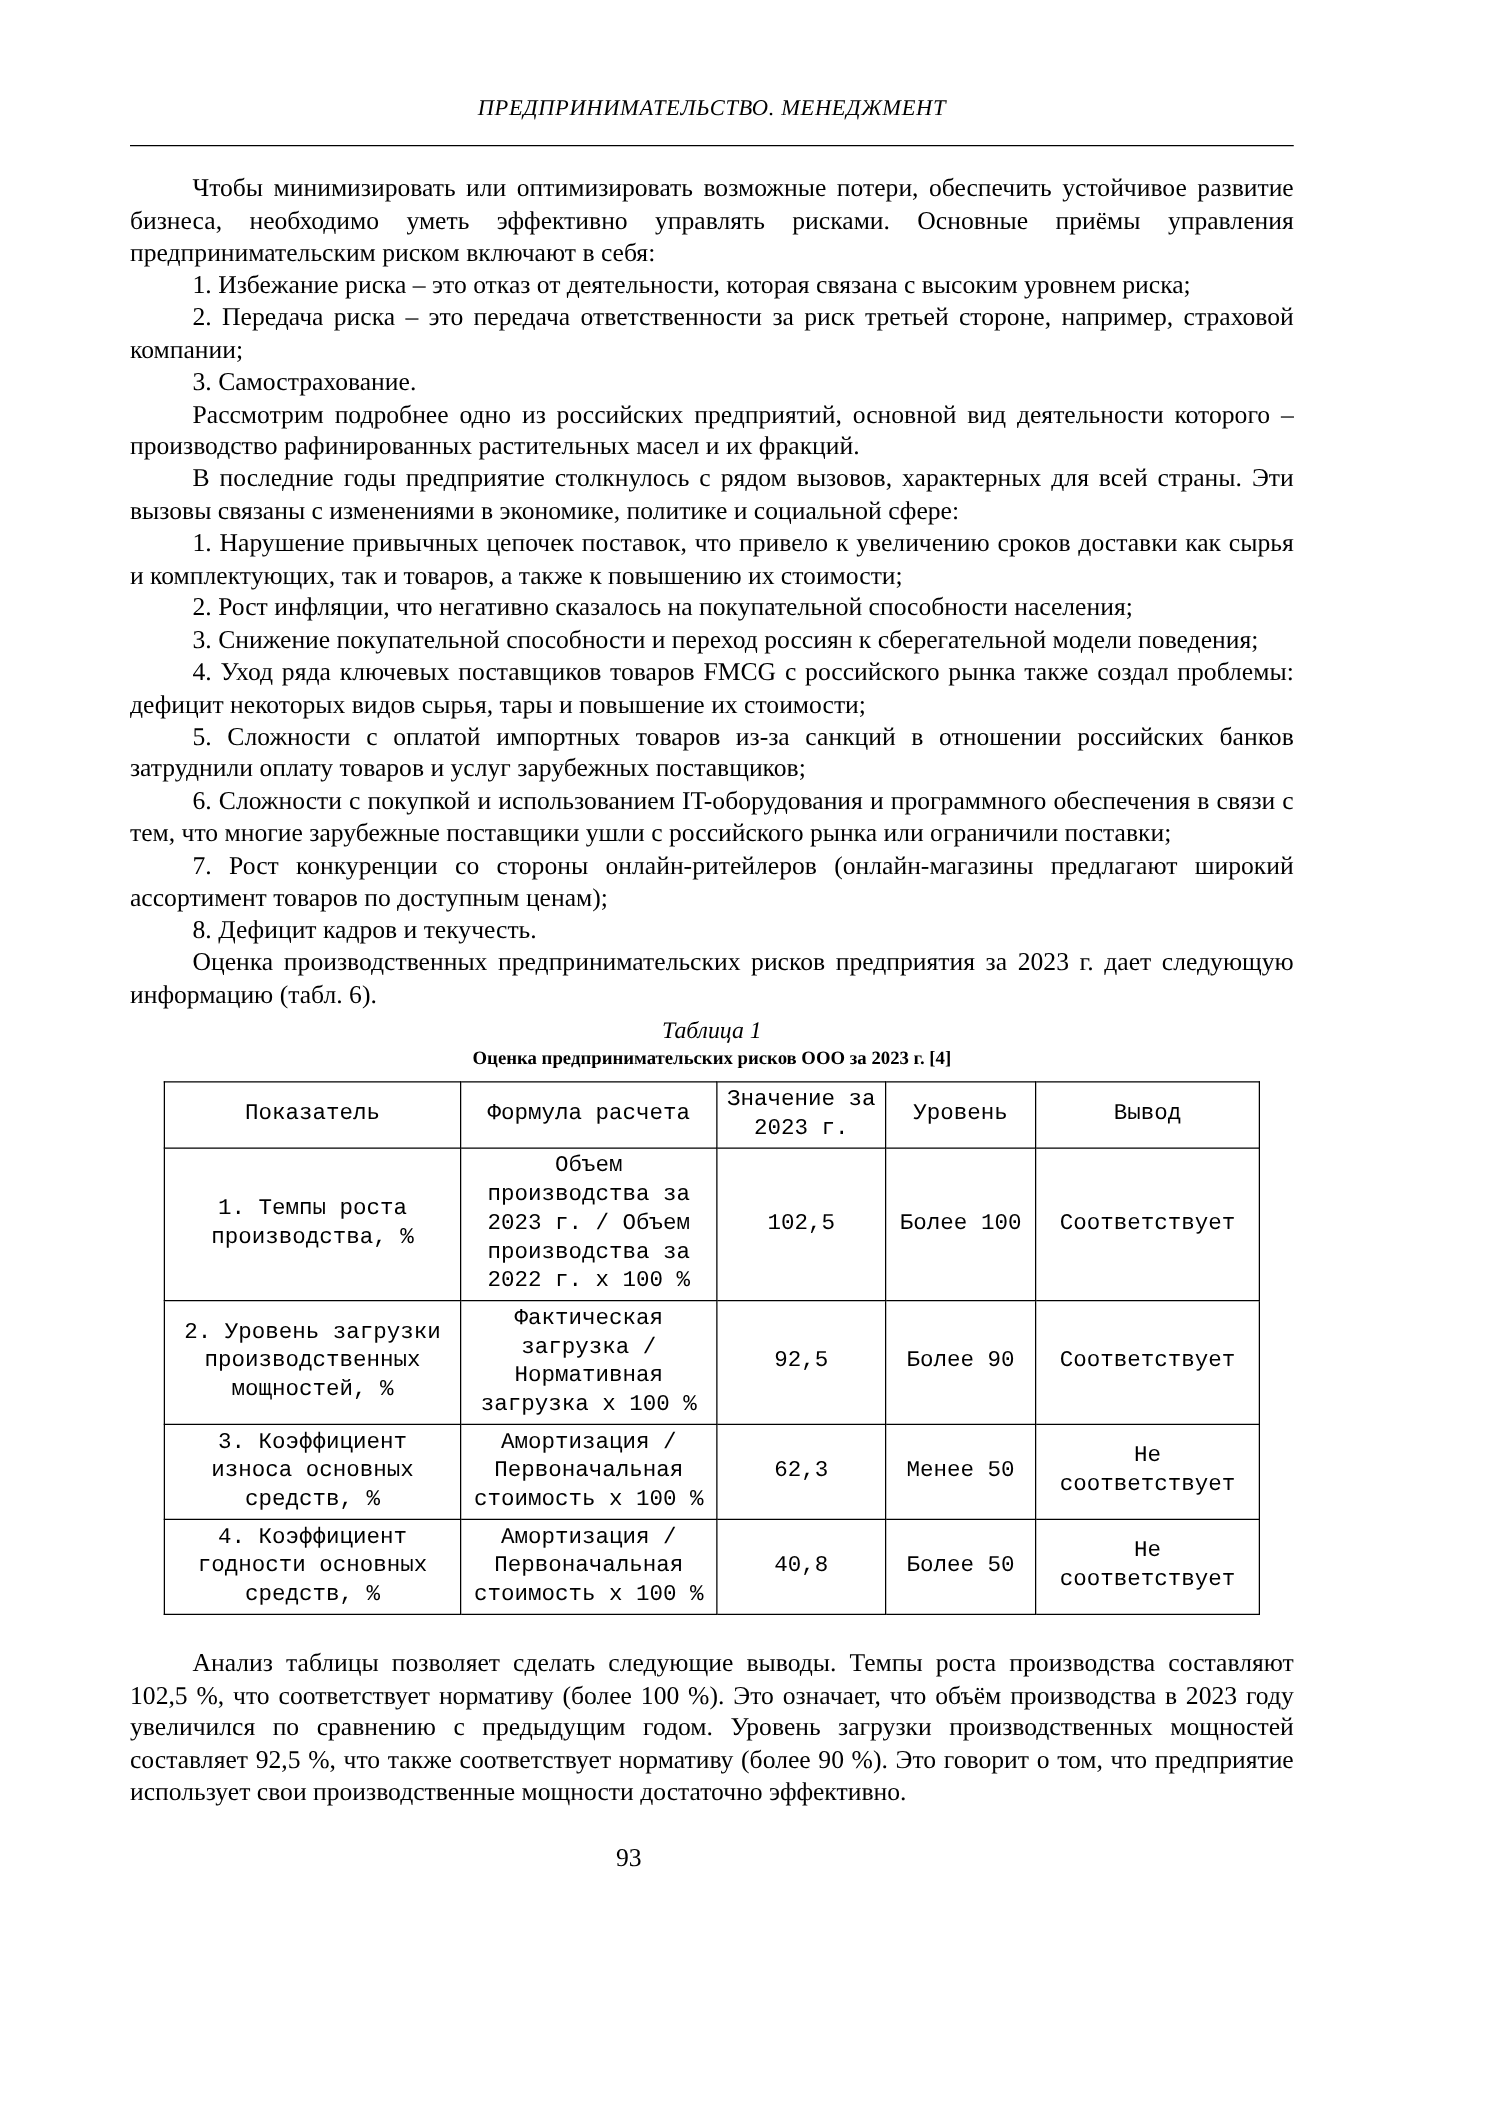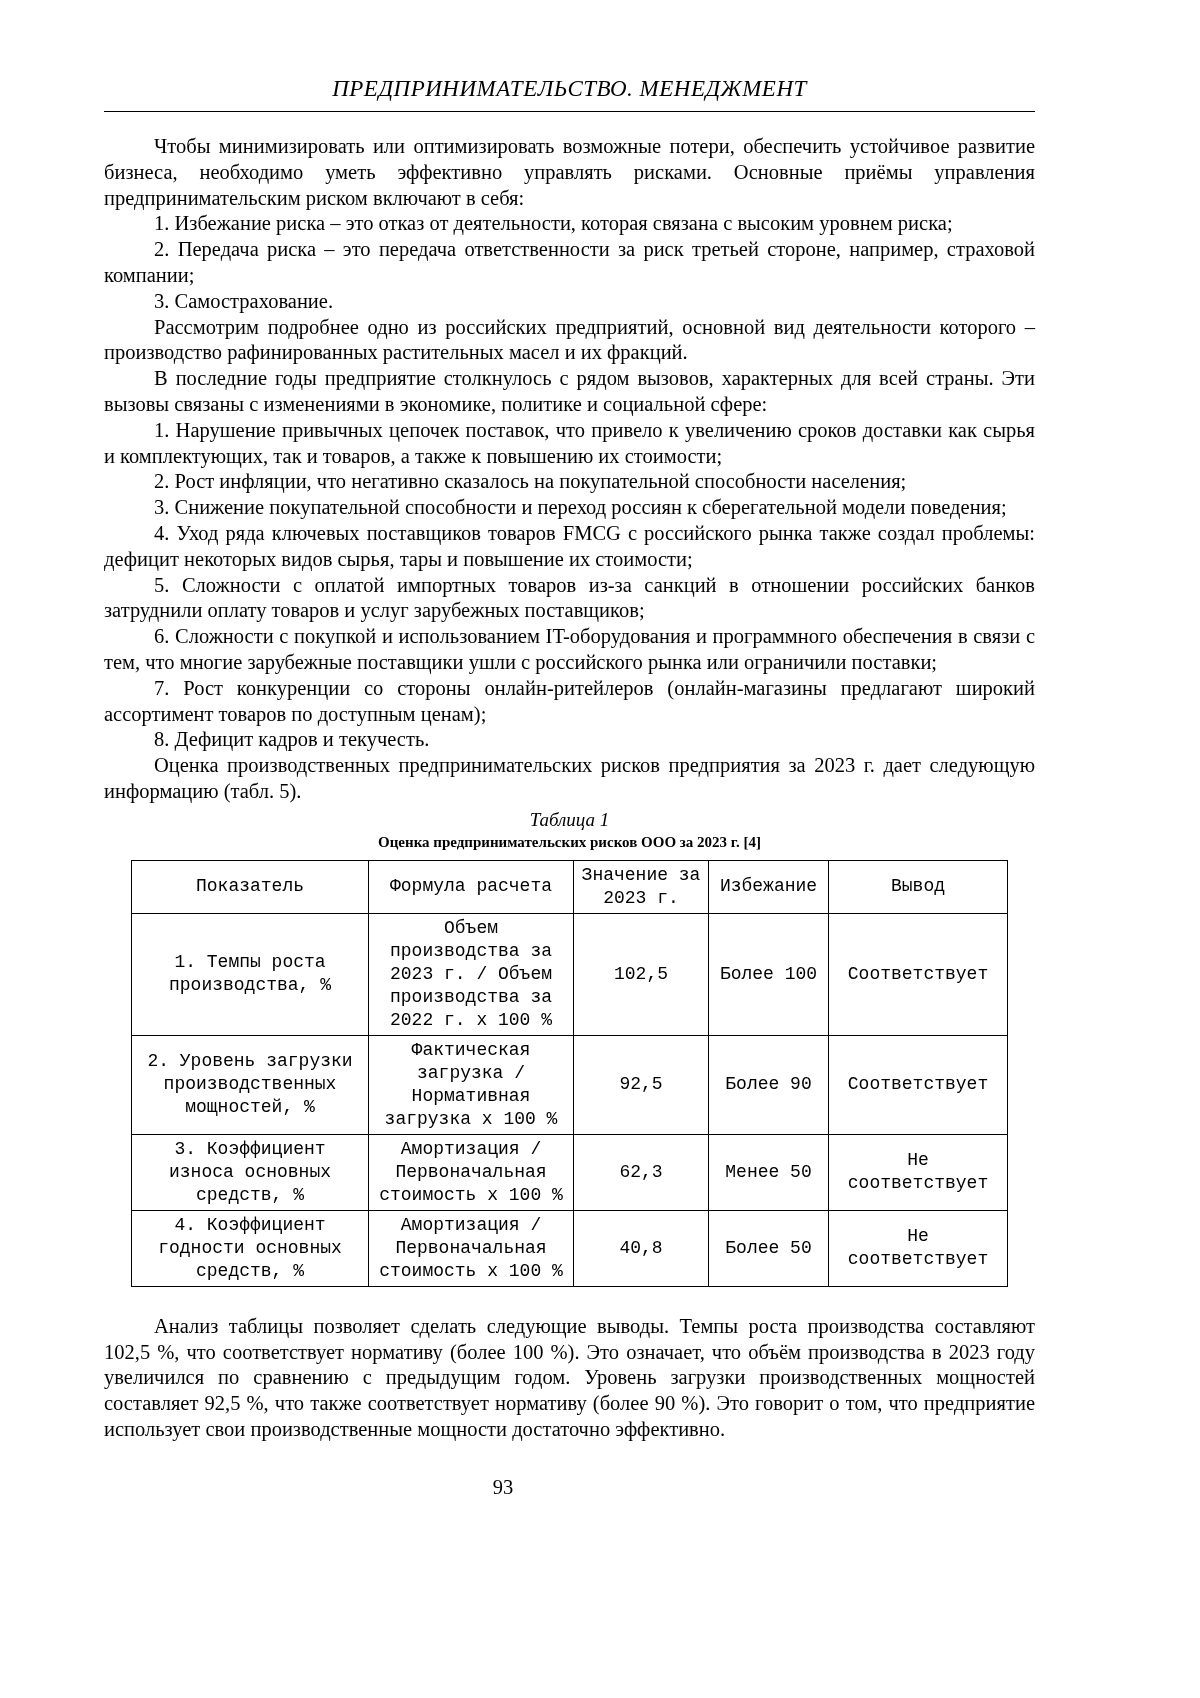--- a/index.html
+++ b/index.html
@@ -3,22 +3,22 @@
 <meta charset="utf-8">
 <style>
   * { margin:0; padding:0; box-sizing:border-box; }
   html, body { background:#ffffff; }
   body {
     width:1200px; height:1698px; position:relative; overflow:hidden;
     font-family:"Liberation Serif", serif; color:#000;
   }
   .page { position:absolute; left:104px; top:76px; width:931px; }
   .running-header {
-    font-style:italic; text-align:center; font-size:23px; letter-spacing:0.5px;
-    padding-bottom:9px; border-bottom:1.5px solid #000; margin-bottom:22px;
+    font-style:italic; text-align:center; font-size:18px; letter-spacing:0.5px;
+    padding-bottom:19px; border-bottom:1.5px solid #000; margin-bottom:22px;
   }
   .para {
     font-size:20.5px; line-height:25.8px; text-align:justify; text-indent:50px;
   }
   .table-caption {
     font-size:19px; font-style:italic; text-align:center; margin-top:4px;
   }
   .table-title {
     font-size:15px; font-weight:bold; text-align:center; margin:3px 0 9px 0;
   }
@@ -49,39 +49,39 @@
   <p class="para">Рассмотрим подробнее одно из российских предприятий, основной вид деятельности которого – производство рафинированных растительных масел и их фракций.</p>
   <p class="para">В последние годы предприятие столкнулось с рядом вызовов, характерных для всей страны. Эти вызовы связаны с изменениями в экономике, политике и социальной сфере:</p>
   <p class="para">1. Нарушение привычных цепочек поставок, что привело к увеличению сроков доставки как сырья и комплектующих, так и товаров, а также к повышению их стоимости;</p>
   <p class="para">2. Рост инфляции, что негативно сказалось на покупательной способности населения;</p>
   <p class="para">3. Снижение покупательной способности и переход россиян к сберегательной модели поведения;</p>
   <p class="para">4. Уход ряда ключевых поставщиков товаров FMCG с российского рынка также создал проблемы: дефицит некоторых видов сырья, тары и повышение их стоимости;</p>
   <p class="para">5. Сложности с оплатой импортных товаров из-за санкций в отношении российских банков затруднили оплату товаров и услуг зарубежных поставщиков;</p>
   <p class="para">6. Сложности с покупкой и использованием IT-оборудования и программного обеспечения в связи с тем, что многие зарубежные поставщики ушли с российского рынка или ограничили поставки;</p>
   <p class="para">7. Рост конкуренции со стороны онлайн-ритейлеров (онлайн-магазины предлагают широкий ассортимент товаров по доступным ценам);</p>
   <p class="para">8. Дефицит кадров и текучесть.</p>
-  <p class="para">Оценка производственных предпринимательских рисков предприятия за 2023 г. дает следующую информацию (табл. 5).</p>
+  <p class="para">Оценка производственных предпринимательских рисков предприятия за 2023 г. дает следующую информацию (табл. 6).</p>
 
   <p class="table-caption">Таблица 1</p>
   <p class="table-title">Оценка предпринимательских рисков ООО за 2023 г. [4]</p>
 
   <table class="risk">
     <colgroup>
       <col style="width:237px">
       <col style="width:205px">
       <col style="width:135px">
       <col style="width:120px">
       <col style="width:179px">
     </colgroup>
     <thead>
       <tr>
         <th>Показатель</th>
         <th>Формула расчета</th>
         <th>Значение за 2023 г.</th>
-        <th>Избежание</th>
+        <th>Уровень</th>
         <th>Вывод</th>
       </tr>
     </thead>
     <tbody>
       <tr>
         <td class="c-left">1. Темпы роста производства, %</td>
         <td>Объем производства за 2023 г. / Объем производства за 2022 г. x 100 %</td>
         <td>102,5</td>
         <td>Более 100</td>
         <td>Соответствует</td>

